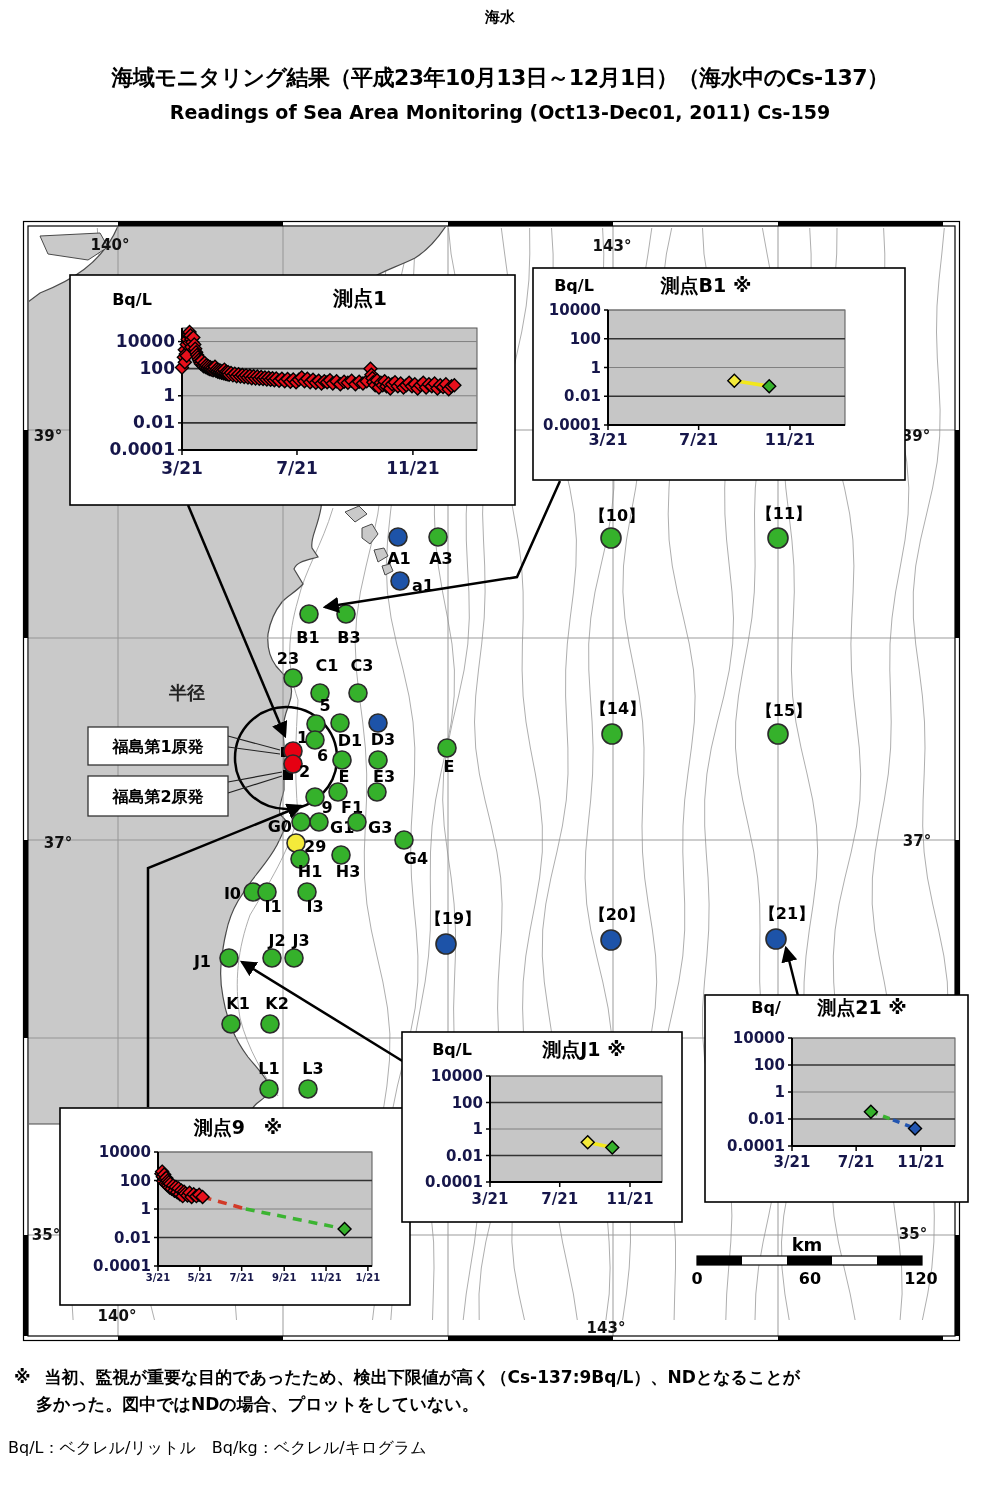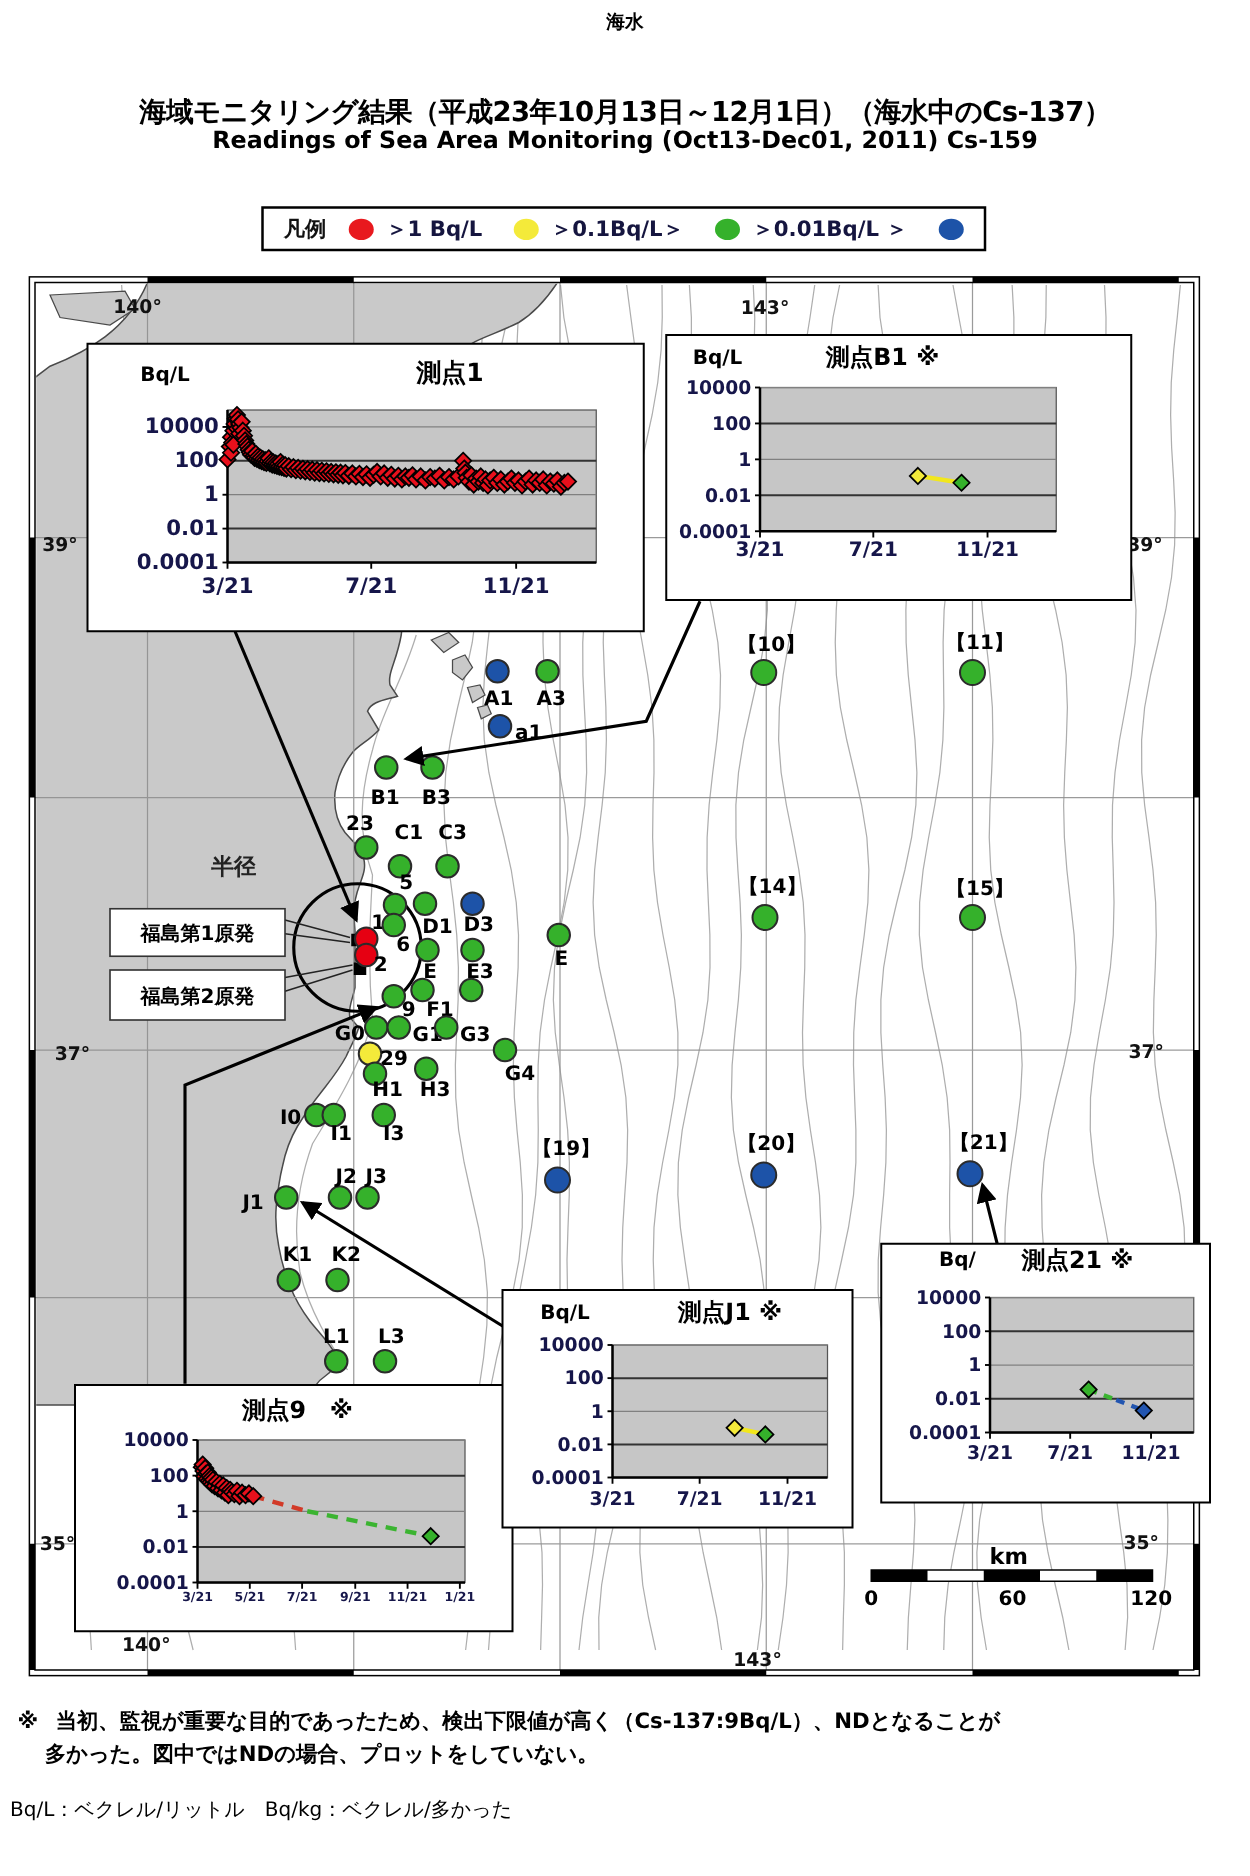--- a/index.html
+++ b/index.html
@@ -1,20 +1,20 @@
 <!DOCTYPE html>
 <html><head>
 <meta charset="utf-8">
 <style>
   html,body{margin:0;padding:0;background:#fff;font-family:"DejaVu Sans","Liberation Sans",sans-serif;}
   #page{position:relative;width:1000px;height:1501px;background:#fff;overflow:hidden;}
   .abs{position:absolute;}
   .ctr{width:100%;text-align:center;left:0;}
   #title{top:8px;font-size:15px;font-weight:bold;}
-  #subtitle{top:63px;font-size:22px;font-weight:bold;letter-spacing:-0.5px;margin-top:12px;}
+  #subtitle{top:63px;font-size:22px;font-weight:bold;letter-spacing:-0.5px;}
   #subtitle-en{top:101px;font-size:19px;font-weight:600;}
   #legend{left:209px;top:165px;width:580px;height:36px;border:2px solid #000;background:#fff;
           display:flex;align-items:center;justify-content:space-between;padding:0 16px;box-sizing:border-box;}
   #legend .lg-label{font-size:17px;font-weight:bold;color:#111;}
   .lg-item{display:flex;align-items:center;gap:10px;}
   .lg-dot{width:20px;height:17px;border-radius:50%;display:inline-block;}
   .lg-text{font-size:17px;font-weight:bold;color:#15153f;white-space:pre;}
   #note{left:14px;top:1364px;width:960px;font-size:17px;font-weight:600;color:#000;line-height:1.6;}
   #note .mark{margin-right:14px;}
   #note .l2{margin-left:22px;}
@@ -23,40 +23,20 @@
 </style>
 </head>
 <body>
 
 <div id="page">
 
   <div class="abs ctr" id="title">海水</div>
   <div class="abs ctr" id="subtitle">海域モニタリング結果（平成23年10月13日～12月1日）（海水中のCs-137）</div>
   <div class="abs ctr" id="subtitle-en">Readings of Sea Area Monitoring (Oct13-Dec01, 2011)  Cs-159</div>
 
-  <div class="abs" id="legend">
-    <span class="lg-label">凡例</span>
-    <span id="legend-items" style="display:flex;flex:1;justify-content:space-between;align-items:center;margin-left:18px;">
-        <span class="lg-item">
-          <span class="lg-dot" style="background: rgb(232, 25, 30);"></span>
-          <span class="lg-text">＞1 Bq/L</span>
-        </span>
-        <span class="lg-item">
-          <span class="lg-dot" style="background: rgb(244, 234, 58);"></span>
-          <span class="lg-text">＞0.1Bq/L＞</span>
-        </span>
-        <span class="lg-item">
-          <span class="lg-dot" style="background: rgb(53, 177, 43);"></span>
-          <span class="lg-text">＞0.01Bq/L ＞</span>
-        </span>
-        <span class="lg-item">
-          <span class="lg-dot" style="background: rgb(29, 83, 168);"></span>
-        </span>
-      </span>
-  </div>
 
   <svg id="map-svg" class="abs" style="left:0;top:0" width="1000" height="1501" viewBox="0 0 1000 1501">
     <defs>
       <clipPath id="mapclip">
           <rect x="29" y="227" width="925" height="1108"></rect>
         </clipPath>
       <marker id="arr" viewBox="0 0 10 10" refX="8.5" refY="5" markerWidth="6.5" markerHeight="6.5" orient="auto-start-reverse">
         <path d="M0,0 L10,5 L0,10 z" fill="#000"></path>
       </marker>
     </defs>
@@ -613,14 +593,14 @@
           <path d="M870.8709677419355,1105.1550814012712 L877.3709677419355,1111.6550814012712 L870.8709677419355,1118.1550814012712 L864.3709677419355,1111.6550814012712 Z" fill="#35b12b" stroke="#000" stroke-width="1.4"></path>
           <path d="M915.0387096774193,1121.9360950585362 L921.5387096774193,1128.4360950585362 L915.0387096774193,1134.9360950585362 L908.5387096774193,1128.4360950585362 Z" fill="#2255b0" stroke="#000" stroke-width="1.4"></path>
         </g>
       </g>
   </svg>
 
   <div class="abs" id="note">
     <span class="mark">※</span><span>当初、監視が重要な目的であったため、検出下限値が高く（Cs-137:9Bq/L）、NDとなることが</span><br>
     <span class="l2">多かった。図中ではNDの場合、プロットをしていない。</span>
   </div>
-  <div class="abs" id="units">Bq/L：ベクレル/リットル　Bq/kg：ベクレル/多かった</div>
+  <div class="abs" id="units">Bq/L：ベクレル/リットル　Bq/kg：ベクレル/キログラム</div>
 </div>
 
 </body></html>

